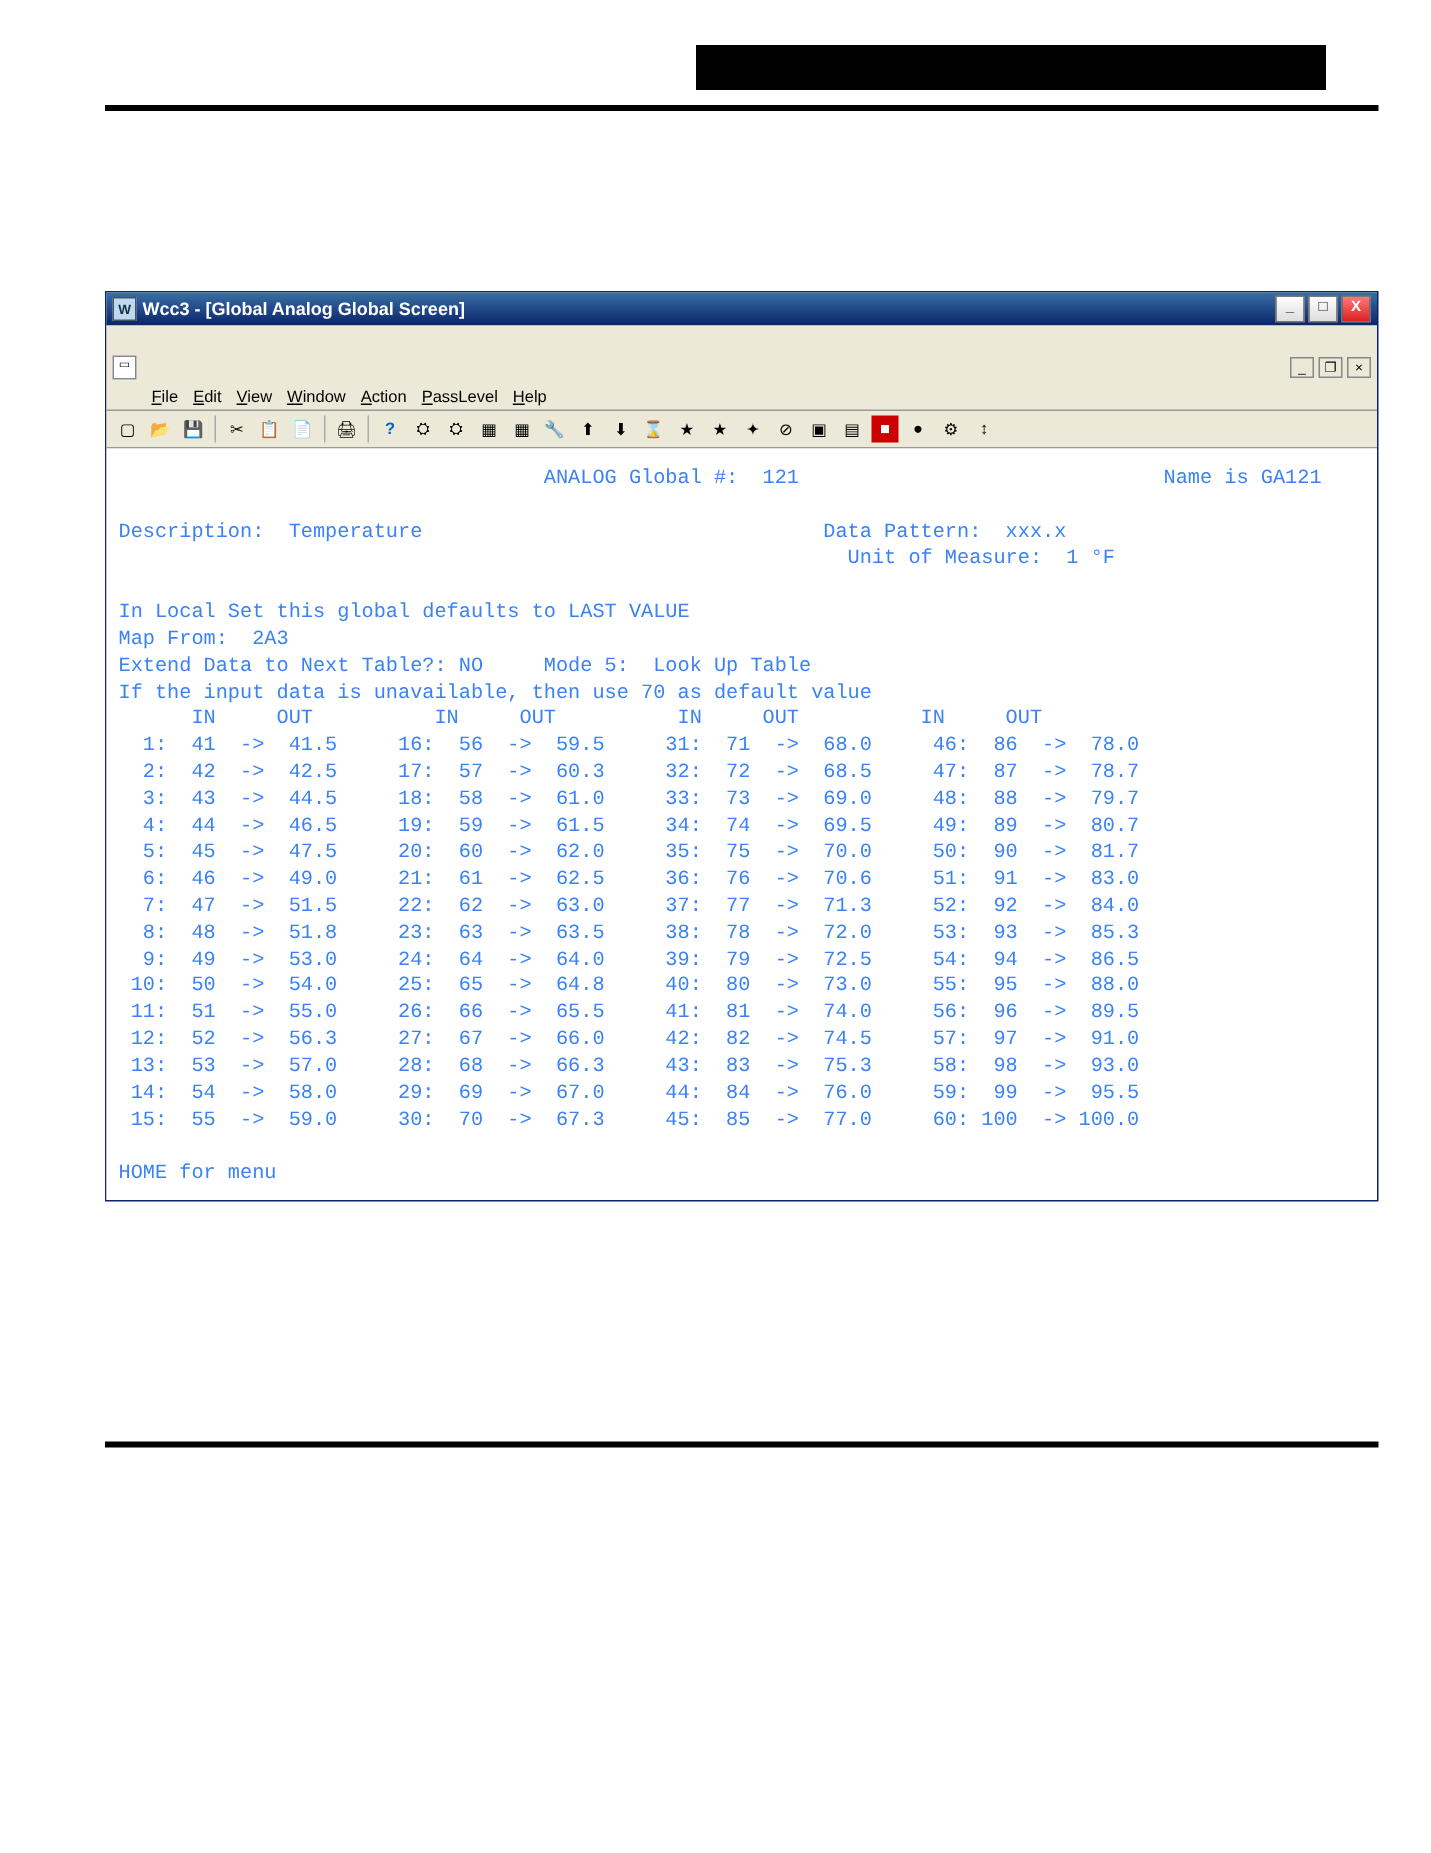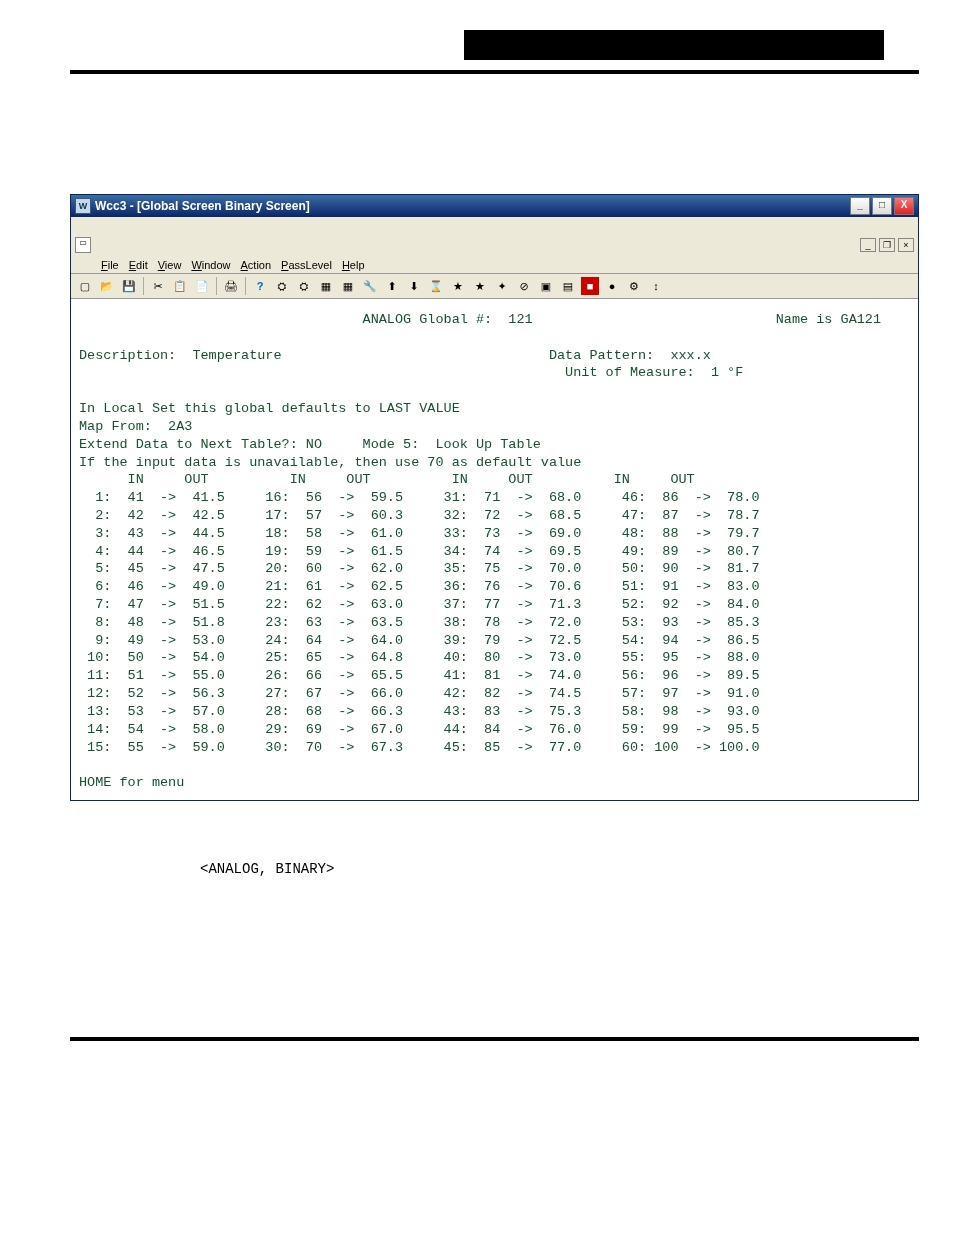--- a/index.html
+++ b/index.html
@@ -135,21 +135,21 @@
     height: 18px;
     background: #aaa;
     margin: 0 2px;
   }
   .terminal-area {
     font-family: "Courier New", monospace;
     font-size: 13.5px;
     line-height: 1.32;
     padding: 12px 8px 8px 8px;
     background: #fff;
-    color: #14532d;
+    color: #3b82f6;
     white-space: pre;
   }
   .caption-below {
     font-family: "Courier New", monospace;
     font-size: 14px;
     margin: 60px 0 0 130px;
   }
   .footer-rule {
     margin-top: 160px;
   }
@@ -159,21 +159,21 @@
 
 <div class="page-wrap">
   <div class="top-black-bar"></div>
   <hr class="thick-rule" style="margin-top:40px">
 
   <div class="app-window">
 
     <div class="title-bar">
       <div class="title-left">
         <span class="win-icon">W</span>
-        <span>Wcc3 - [Global Screen Binary Screen]</span>
+        <span>Wcc3 - [Global Analog Global Screen]</span>
       </div>
       <div class="win-controls">
         <span class="win-btn">_</span>
         <span class="win-btn">□</span>
         <span class="win-btn close">X</span>
       </div>
     </div>
 
     <div class="menu-bar">
       <div class="menu-left">
@@ -247,16 +247,15 @@
  10:  50  -&gt;  54.0     25:  65  -&gt;  64.8     40:  80  -&gt;  73.0     55:  95  -&gt;  88.0
  11:  51  -&gt;  55.0     26:  66  -&gt;  65.5     41:  81  -&gt;  74.0     56:  96  -&gt;  89.5
  12:  52  -&gt;  56.3     27:  67  -&gt;  66.0     42:  82  -&gt;  74.5     57:  97  -&gt;  91.0
  13:  53  -&gt;  57.0     28:  68  -&gt;  66.3     43:  83  -&gt;  75.3     58:  98  -&gt;  93.0
  14:  54  -&gt;  58.0     29:  69  -&gt;  67.0     44:  84  -&gt;  76.0     59:  99  -&gt;  95.5
  15:  55  -&gt;  59.0     30:  70  -&gt;  67.3     45:  85  -&gt;  77.0     60: 100  -&gt; 100.0
 
 HOME for menu</div>
   </div>
 
-  <div class="caption-below">&lt;ANALOG, BINARY&gt;</div>
 
   <hr class="thick-rule footer-rule">
 </div>
 
 </body></html>

